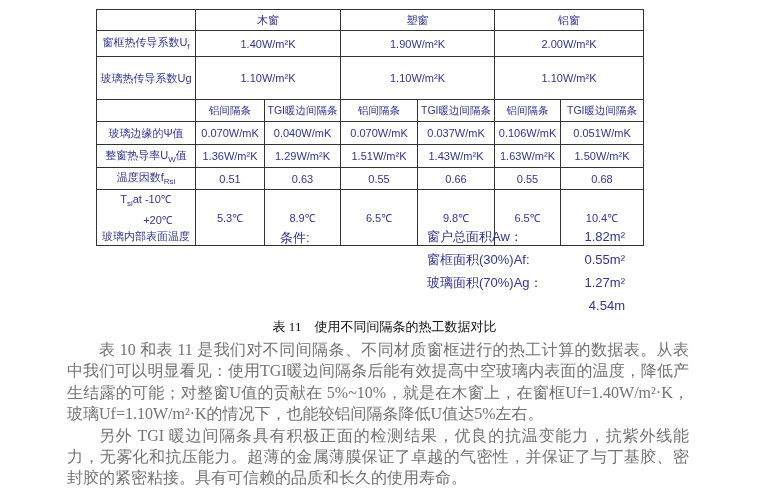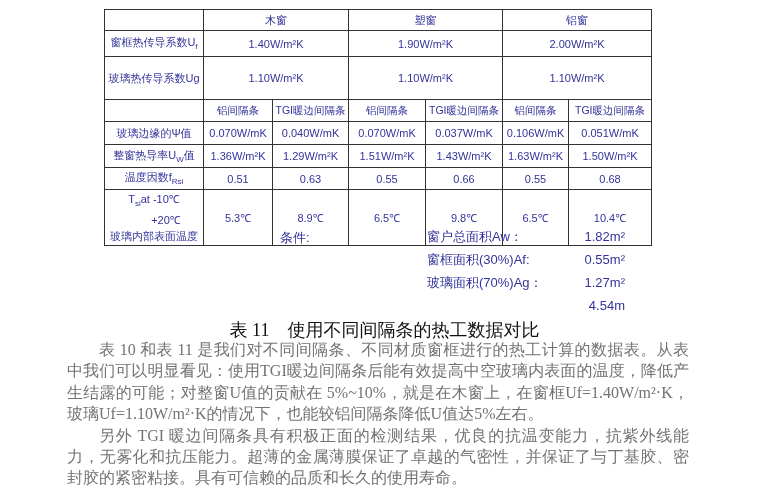--- a/index.html
+++ b/index.html
@@ -9,21 +9,21 @@
     width: 769px;
     height: 503px;
     background: #ffffff;
     overflow: hidden;
     font-family: "Liberation Sans", sans-serif;
   }
 
   
   table.thermal {
     position: absolute;
-    left: 104px;
+    left: 96px;
     top: 9px;
     width: 547px;
     border-collapse: collapse;
     table-layout: fixed;
     color: #333399;
     font-size: 11px;
     font-family: "Liberation Sans", sans-serif;
   }
   table.thermal td {
     border: 1px solid #333333;
@@ -66,21 +66,21 @@
   .cond-value { margin-left: auto; }
 
   
   .caption {
     position: absolute;
     left: 0;
     top: 318px;
     width: 769px;
     text-align: center;
     color: #111111;
-    font-size: 18px;
+    font-size: 13px;
     font-family: "Liberation Serif", "DejaVu Serif", serif;
   }
   .body-text {
     position: absolute;
     left: 67px;
     top: 339px;
     width: 622px;
     color: #737373;
     font-size: 16px;
     line-height: 21.4px;

